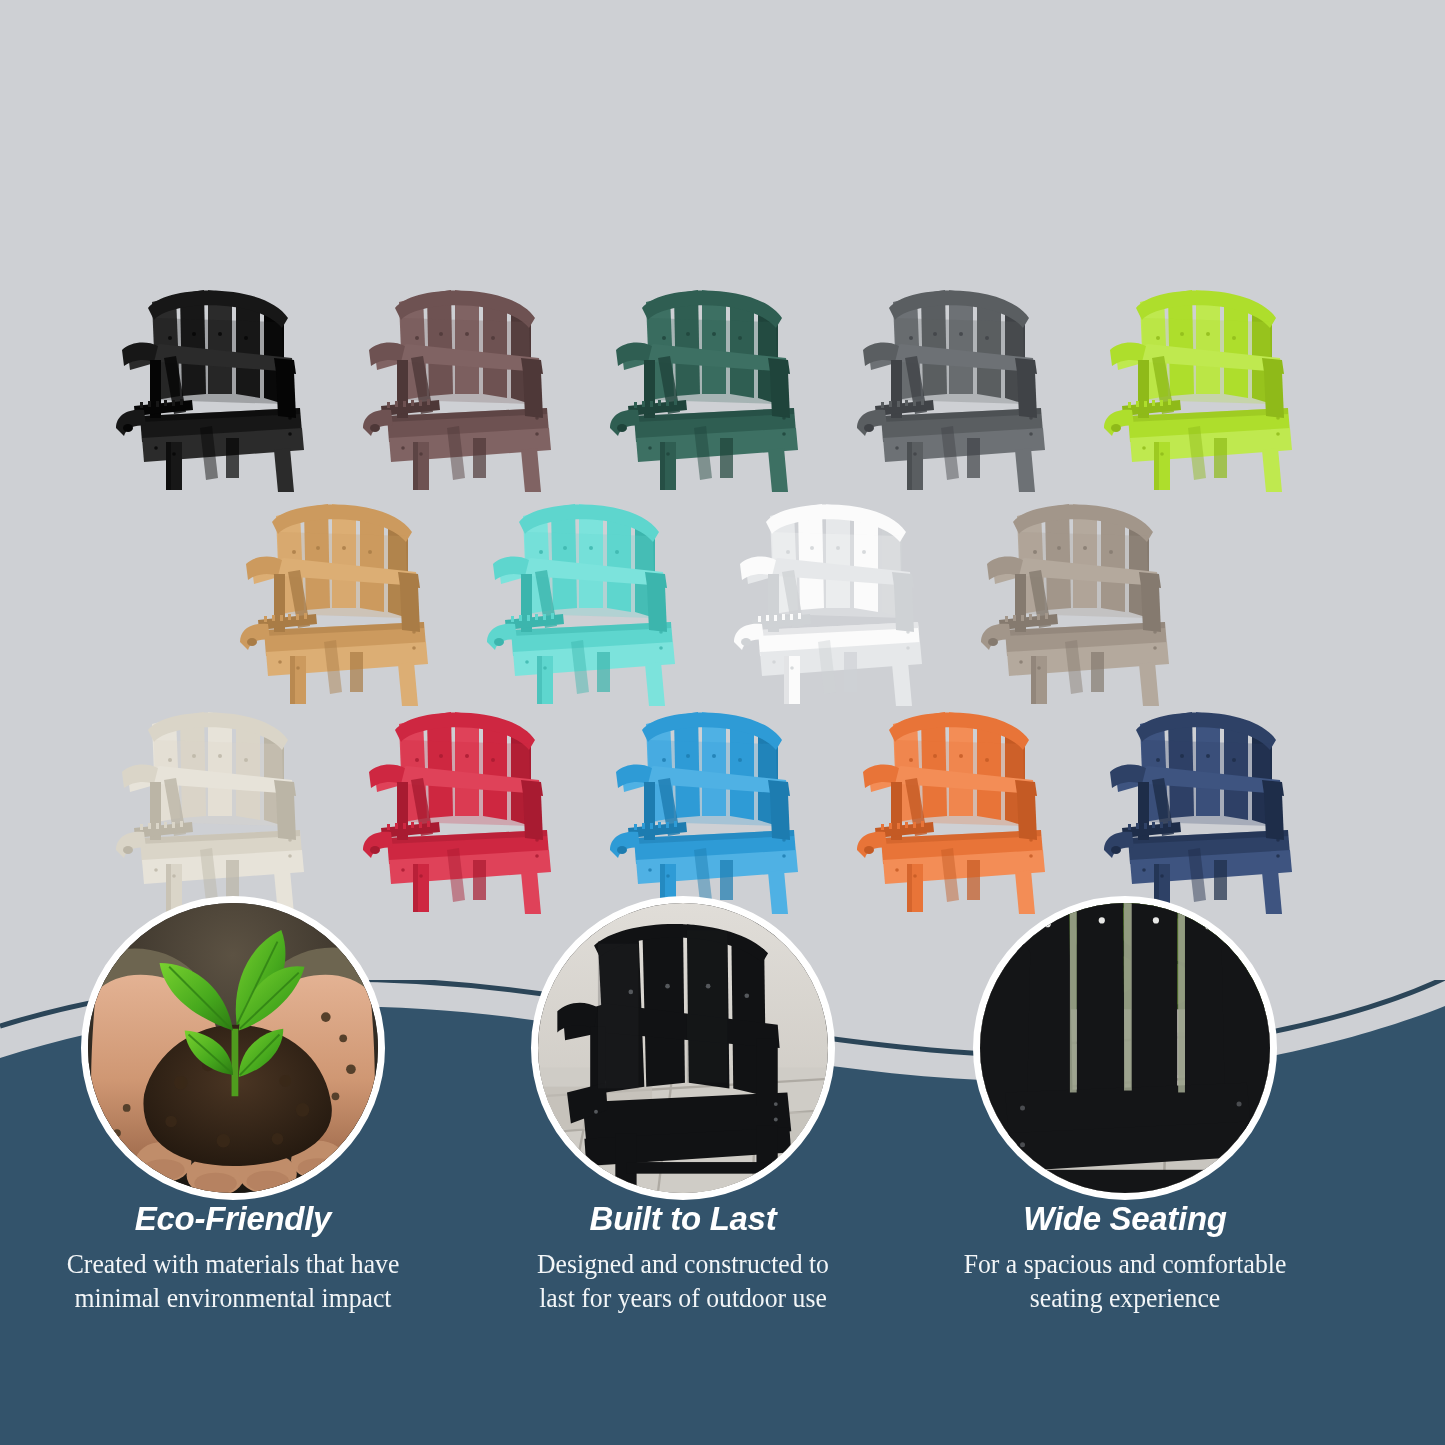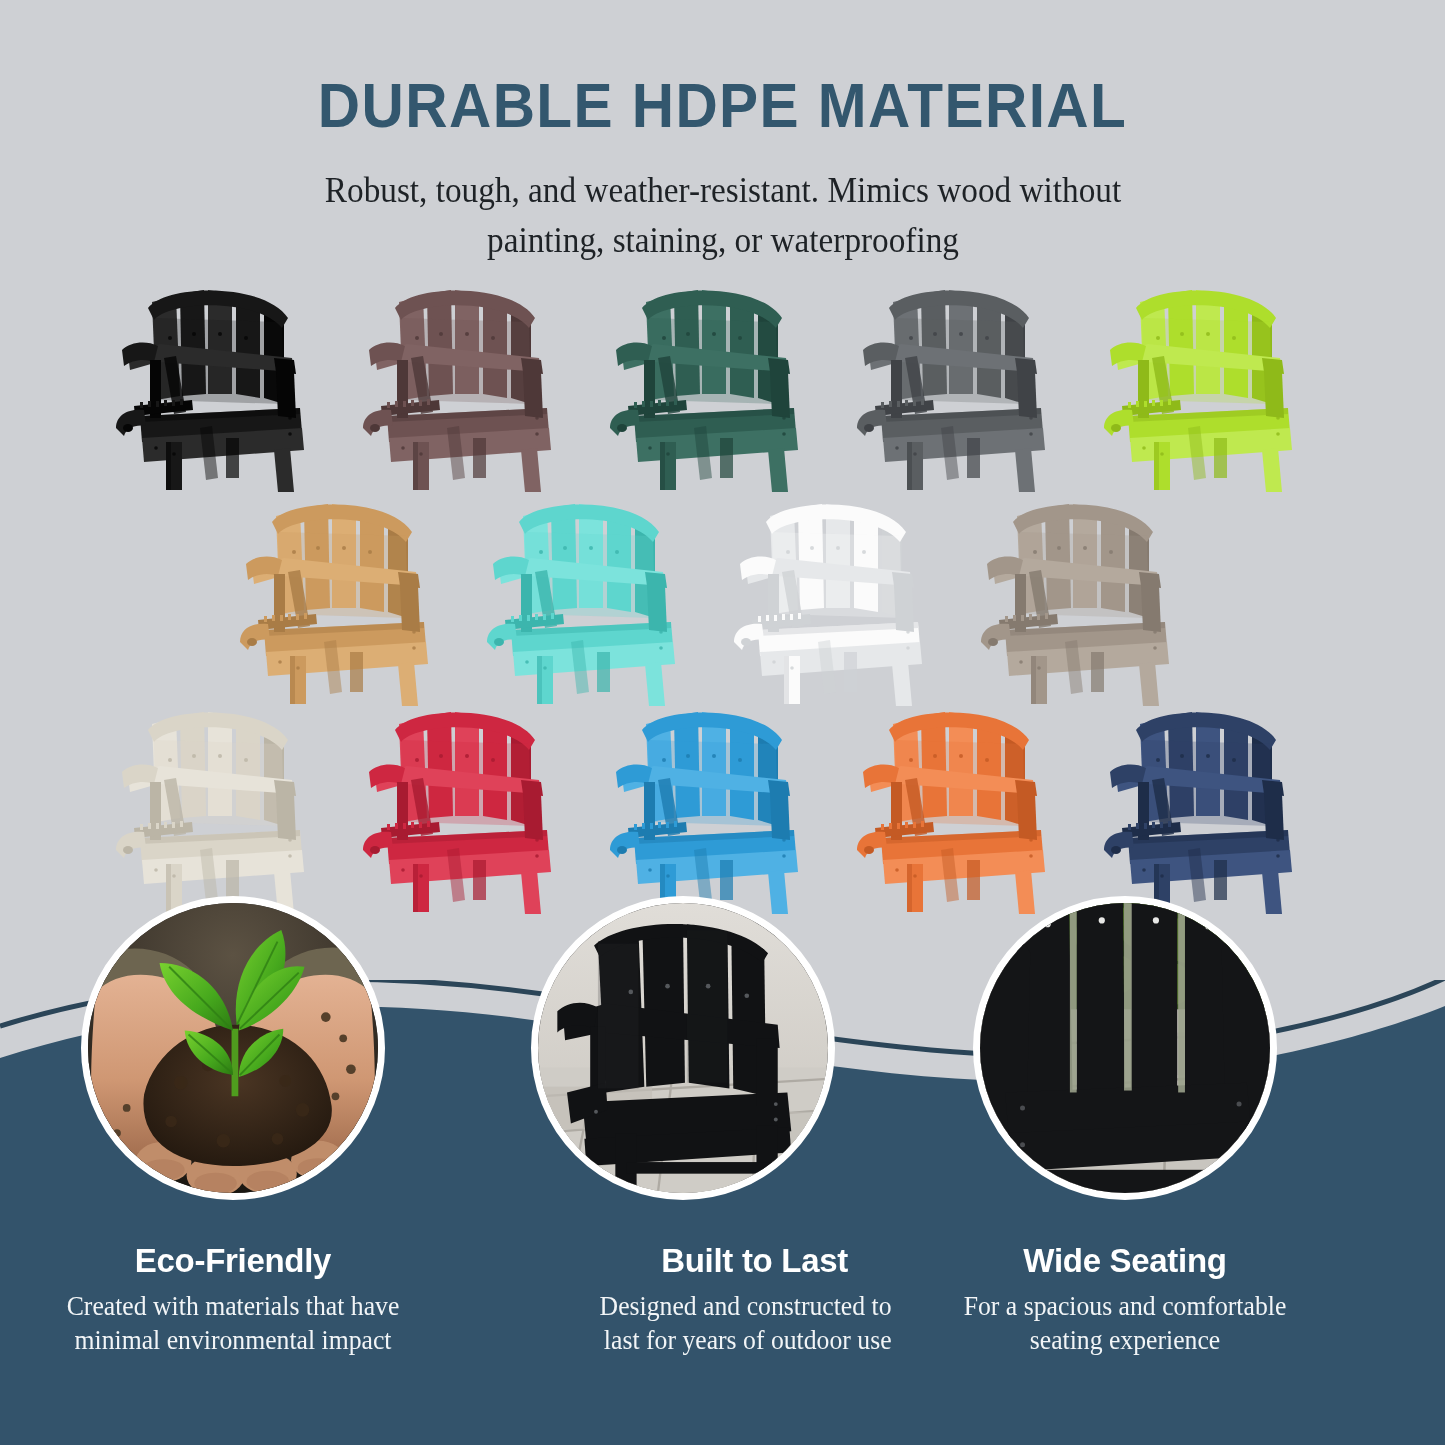--- a/index.html
+++ b/index.html
@@ -51,57 +51,50 @@
   #navy-panel {
     position: absolute; left: 0; top: 980px;
     width: 1445px; height: 465px;
     overflow: hidden;
   }
   #navy-panel svg { position: absolute; top: 0; left: 0; }
 
   
   .feature { position: absolute; width: 330px; text-align: center; }
   #feat1 { left: 68px; top: 896px; }
-  #feat2 { left: 518px; top: 896px; text-align: right; }
+  #feat2 { left: 518px; top: 896px; }
   #feat3 { left: 960px; top: 896px; }
   .circle {
     width: 304px; height: 304px; margin: 0 auto;
     border-radius: 50%;
     border: 7px solid #ffffff;
     overflow: hidden;
     position: relative;
     background: #2a2a2a;
   }
   .circle svg { position: absolute; top: 0; left: 0; width: 100%; height: 100%; }
   .feat-title {
-    margin-top: 42px;
     font-size: 33px; font-weight: 700; color: #ffffff;
     letter-spacing: -0.3px;
+    font-style: italic;
   }
   .feat-desc {
     margin-top: 10px;
     font-family: "Liberation Serif", serif;
     font-size: 26.5px; line-height: 1.28; color: #f2f5f7;
     transform: scaleX(0.97);
   }
   #feat1 .feat-desc, #feat2 .feat-desc { width: 430px; margin-left: -50px; }
   #feat3 .feat-desc { width: 400px; margin-left: -35px; }
 </style>
 </head>
 <body>
 
 <div id="page">
 
-  <div id="header">
-    <div id="title">DURABLE HDPE MATERIAL</div>
-    <div id="subtitle">
-      <div>Robust, tough, and weather-resistant. Mimics wood without</div>
-      <div>painting, staining, or waterproofing</div>
-    </div>
-  </div>
 
   <div class="chair-row" id="row1">
       <div class="chair-cell">
         <div class="chair">
   <svg viewBox="0 0 229 215" preserveAspectRatio="xMidYMid meet">
     <g>
 
       <path d="M38,24 L62,18 L66,118 L42,122 Z" fill="#2b2b2b"></path>
       <path d="M66,16 L90,12 L92,116 L68,118 Z" fill="#171717"></path>
       <path d="M94,12 L118,16 L118,116 L94,116 Z" fill="#2b2b2b"></path>

